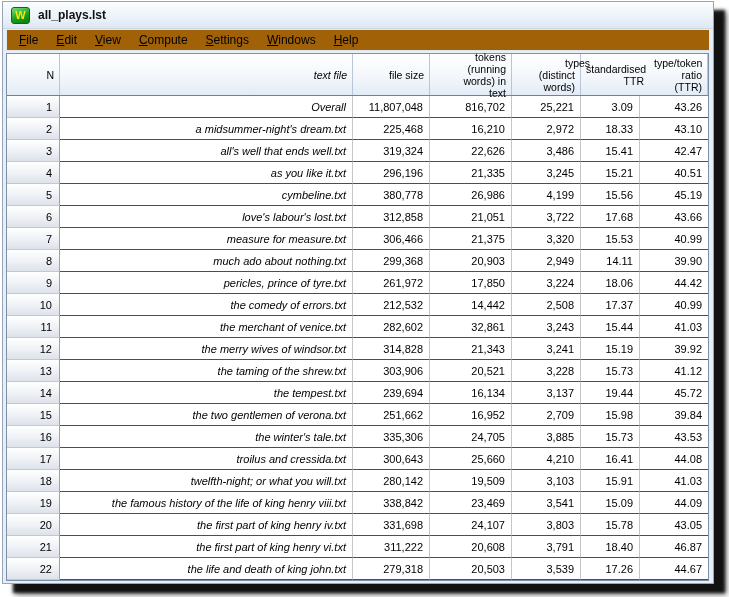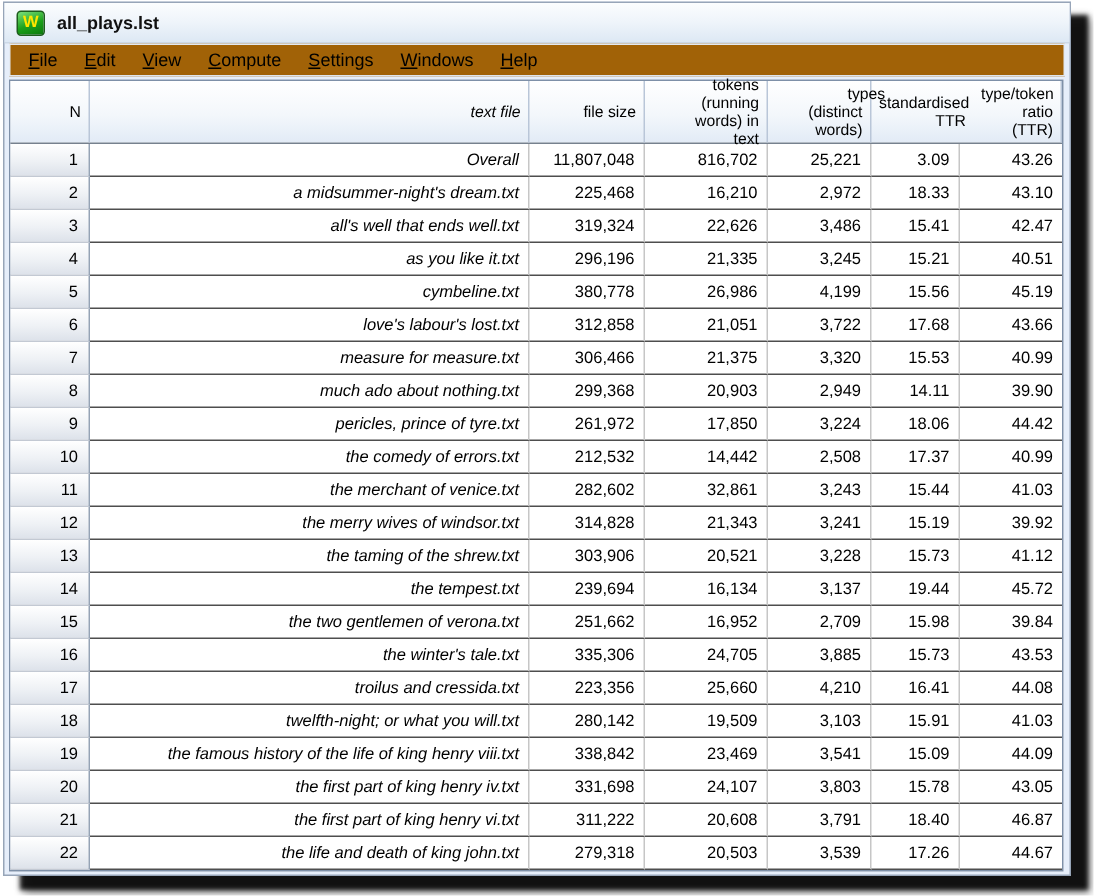--- a/index.html
+++ b/index.html
@@ -276,21 +276,21 @@
               <div class="td col-text_file">the winter's tale.txt</div>
               <div class="td col-file_size">335,306</div>
               <div class="td col-tokens">24,705</div>
               <div class="td col-types">3,885</div>
               <div class="td col-ttr">15.73</div>
               <div class="td col-sttr">43.53</div>
             </div>
             <div class="tr">
               <div class="td col-n td-n">17</div>
               <div class="td col-text_file">troilus and cressida.txt</div>
-              <div class="td col-file_size">223,356</div>
+              <div class="td col-file_size">300,643</div>
               <div class="td col-tokens">25,660</div>
               <div class="td col-types">4,210</div>
               <div class="td col-ttr">16.41</div>
               <div class="td col-sttr">44.08</div>
             </div>
             <div class="tr">
               <div class="td col-n td-n">18</div>
               <div class="td col-text_file">twelfth-night; or what you will.txt</div>
               <div class="td col-file_size">280,142</div>
               <div class="td col-tokens">19,509</div>

